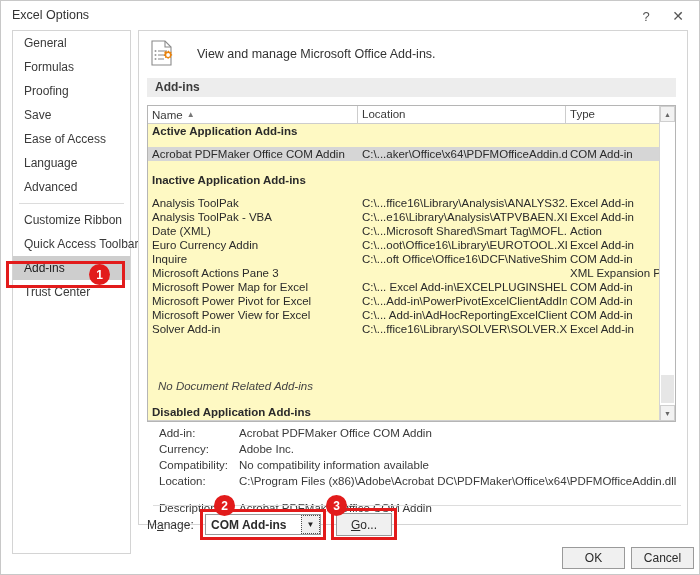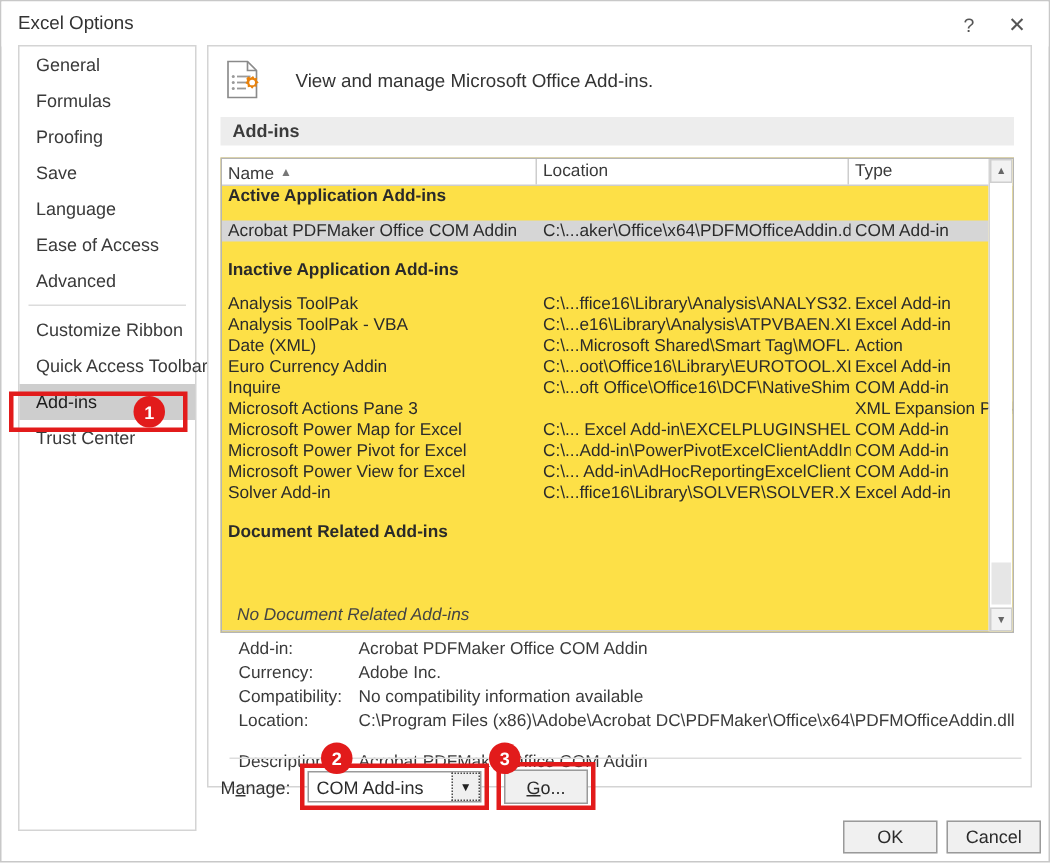--- a/index.html
+++ b/index.html
@@ -125,21 +125,21 @@
     font-weight: bold;
     color: #3b3b3b;
   }
 
   
   #listbox {
     position: absolute;
     left: 8px; top: 74px;
     width: 529px; height: 317px;
     border: 1px solid #b5b5b5;
-    background: #fde047;
+    background: #fef9c3;
     box-sizing: border-box;
     overflow: hidden;
   }
   #list-head {
     position: relative;
     height: 17px;
     background: #ffffff;
     border-bottom: 1px solid #cdcdcd;
   }
   .col-head {
@@ -282,20 +282,21 @@
   }
   .ul { text-decoration: underline; }
 
   #manage-combo {
     position: absolute;
     left: 204px; top: 513px;
     width: 116px; height: 21px;
     border: 1px solid #9a9a9a;
     background: #ffffff;
     box-sizing: border-box;
+    font-weight: bold;
   }
   #manage-combo-value {
     position: absolute;
     left: 5px; top: 3px;
     font-size: 12px;
     color: #2b2b2b;
     white-space: nowrap;
   }
   #manage-combo-arrow {
     position: absolute;
@@ -378,22 +379,22 @@
     <div id="title-text">Excel Options</div>
     <div id="help-btn" class="titlebtn">?</div>
     <div id="close-btn" class="titlebtn">✕</div>
   </div>
 
   <div id="sidebar">
     <div class="nav-item"><span>General</span></div>
     <div class="nav-item"><span>Formulas</span></div>
     <div class="nav-item"><span>Proofing</span></div>
     <div class="nav-item"><span>Save</span></div>
+    <div class="nav-item"><span>Ease of Access</span></div>
     <div class="nav-item"><span>Language</span></div>
-    <div class="nav-item"><span>Ease of Access</span></div>
     <div class="nav-item"><span>Advanced</span></div>
     <div id="nav-divider"></div>
     <div class="nav-item"><span>Customize Ribbon</span></div>
     <div class="nav-item"><span>Quick Access Toolbar</span></div>
     <div class="nav-item selected"><span>Add-ins</span></div>
     <div class="nav-item"><span>Trust Center</span></div>
   </div>
 
   <div id="pane">
 
@@ -486,23 +487,20 @@
           <span class="cell c-name">Microsoft Power View for Excel</span>
           <span class="cell c-location">C:\... Add-in\AdHocReportingExcelClient.dll</span>
           <span class="cell c-type">COM Add-in</span>
         </div>
         <div class="row">
           <span class="cell c-name">Solver Add-in</span>
           <span class="cell c-location">C:\...ffice16\Library\SOLVER\SOLVER.XLAM</span>
           <span class="cell c-type">Excel Add-in</span>
         </div>
         <div class="row gap"></div>
-        <div class="row group">
-            <span class="cell c-name">Document Related Add-ins</span>
-          </div>
         <div class="row italic">
             <span class="cell c-name">No Document Related Add-ins</span>
           </div>
         <div class="row gap"></div>
         <div class="row group">
             <span class="cell c-name">Disabled Application Add-ins</span>
           </div>
         <div id="list-clip-edge"></div>
       </div>
 

